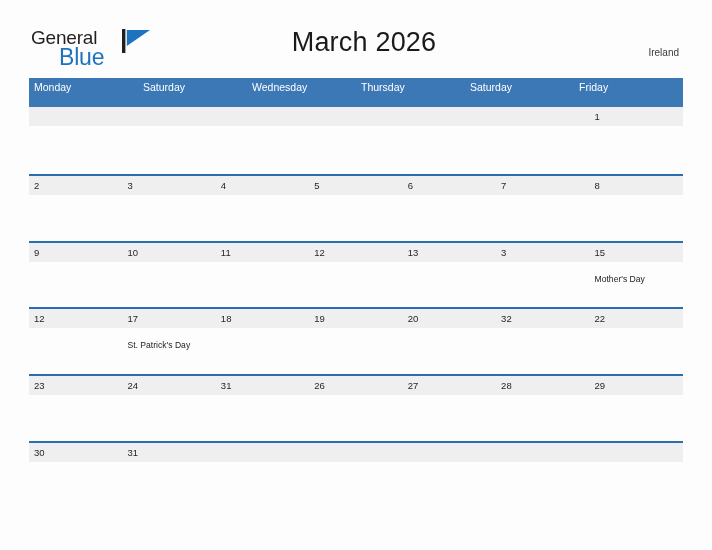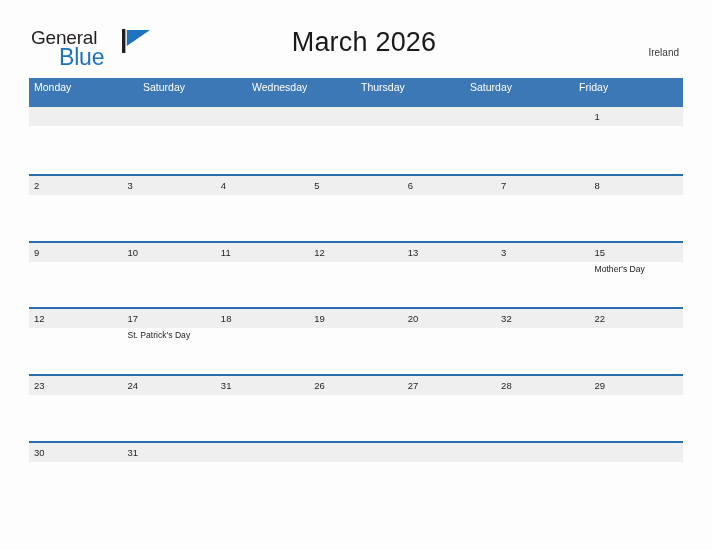--- a/index.html
+++ b/index.html
@@ -160,21 +160,21 @@
     height: 19px;
     font-family: "Liberation Sans", sans-serif;
   }
   .event {
     position: relative;
     z-index: 2;
     display: block;
     font-size: 8.6px;
     color: #1c1c1c;
     padding-left: 5px;
-    padding-top: 2px;
+    padding-top: 12px;
     line-height: 11px;
     font-family: "Liberation Sans", sans-serif;
     white-space: nowrap;
   }
 </style>
 </head>
 <body>
 
 <div class="page">
 

